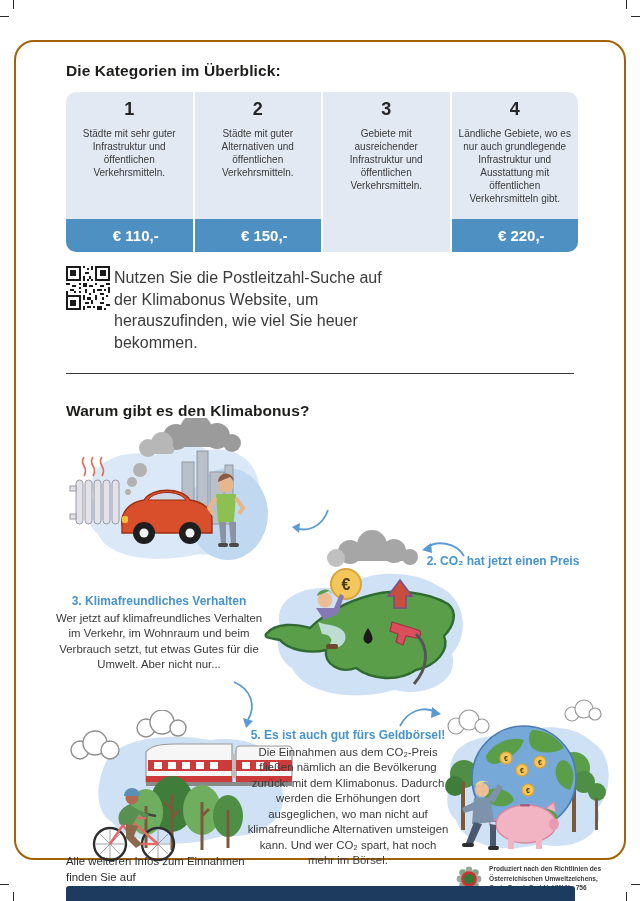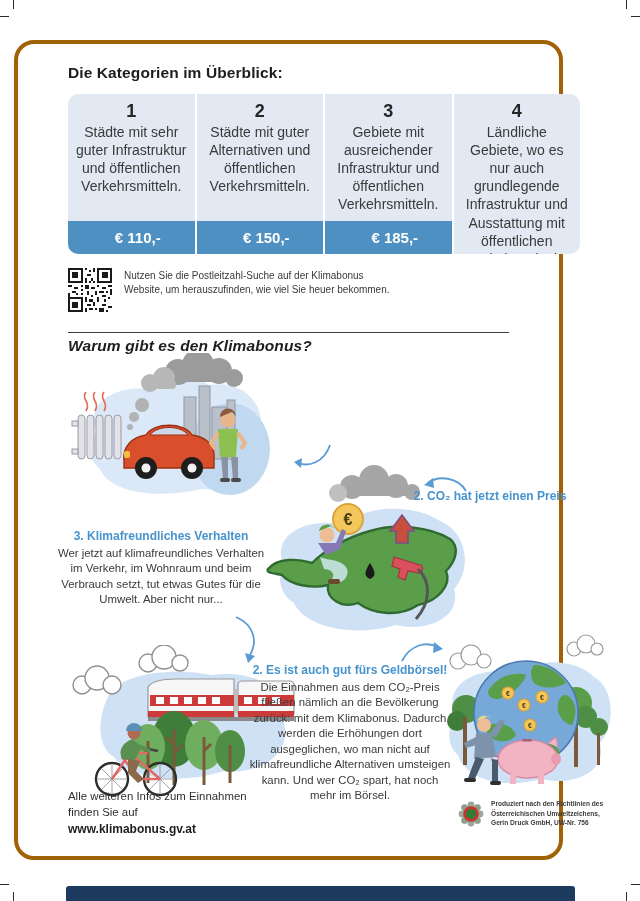--- a/index.html
+++ b/index.html
@@ -4,42 +4,42 @@
 <style>
   * { margin:0; padding:0; box-sizing:border-box; }
   html,body { width:640px; height:901px; background:#ffffff; font-family:"Liberation Sans", sans-serif; }
   .page { position:relative; width:640px; height:901px; background:#fff; overflow:hidden; }
 
   
   .mark { position:absolute; background:#2a2a2a; }
   .mark.h { width:9px; height:1px; }
   .mark.v { width:1px; height:9px; }
 
-  .panel { position:absolute; left:14px; top:40px; width:549px; height:820px;
-           background:#fff; border:4px solid #a16207; border-radius:20px; padding:20px 50px 0; }
+  .panel { position:absolute; left:14px; top:40px; width:612px; height:820px;
+           background:#fff; border:2px solid #a16207; border-radius:20px; padding:20px 50px 0; }
 
   .sec-title { font-size:15.5px; font-weight:bold; color:#1d1d1b; letter-spacing:0.1px; }
   .cat-title { margin-bottom:12px; }
 
   
   .cat-table { display:flex; width:512px; height:160px; border-radius:10px; overflow:hidden; }
   .cat-col { flex:1 1 0; display:flex; flex-direction:column; text-align:center; }
   .cat-col + .cat-col { border-left:2px dotted #ffffff; }
   .cat-top { flex:1 1 auto; background:#e2e9f3; padding:7px 7px 4px; }
   .cat-num { font-size:18px; font-weight:bold; color:#262626; line-height:1.15; }
-  .cat-desc { font-size:14px; color:#3a3a3a; line-height:1.3; margin-top:1px; }
+  .cat-desc { font-size:10px; color:#3a3a3a; line-height:1.3; margin-top:7px; }
   .cat-price { height:33px; background:#4e90c1; color:#fff; font-weight:bold; font-size:15px;
                display:flex; align-items:center; justify-content:center;padding-left:13px; }
 
   .qr-row { display:flex; margin-top:14px; align-items:flex-start; }
   .qr-svg { width:44px; height:44px; flex:0 0 auto; }
-  .qr-note { font-size:10px; color:#3a3a3a; line-height:1.35; margin-left:12px; width:270px; padding-top:1px; }
+  .qr-note { font-size:16px; color:#3a3a3a; line-height:1.35; margin-left:4px; width:270px; padding-top:1px; }
 
   .divider { border:none; border-top:1.3px solid #3c3c3c; margin-top:20px; }
-  .why-title { margin-top:4px; height:20px;font-style:italic; }
+  .why-title { margin-top:28px; height:20px; }
 
   .why-area { position:relative; height:495px; }
   .abs { position:absolute; }
 
   .blk { text-align:center; }
   .blk h3 { font-size:12px; font-weight:bold; color:#4793ce; line-height:1.3; margin-bottom:1px; }
   .blk p { font-size:11.4px; color:#3a3a3a; line-height:1.36; }
 
   .footer-info { font-size:11.4px; color:#2e2e2e; line-height:1.4; width:180px; }
   .footer-url { font-weight:bold; color:#1d1d1b; font-size:12px; }
@@ -81,21 +81,20 @@
           <div class="cat-num">2</div>
           <div class="cat-desc">Städte mit guter Alternativen und öffentlichen Verkehrsmitteln.</div>
         </div>
         <div class="cat-price">€ 150,-</div>
       </div>
       <div class="cat-col">
         <div class="cat-top">
           <div class="cat-num">3</div>
           <div class="cat-desc">Gebiete mit ausreichender Infrastruktur und öffentlichen Verkehrsmitteln.</div>
         </div>
-        <div class="cat-price">€ 185,-</div>
       </div>
       <div class="cat-col">
         <div class="cat-top">
           <div class="cat-num">4</div>
           <div class="cat-desc">Ländliche Gebiete, wo es nur auch grundlegende Infrastruktur und Ausstattung mit öffentlichen Verkehrsmitteln gibt.</div>
         </div>
         <div class="cat-price">€ 220,-</div>
       </div>
     </div>
 
@@ -260,21 +259,21 @@
           <path d="M66,92 c10,4 20,2 26,10 c4,6 0,14 -8,16 l-6,-4 c4,-6 -2,-10 -8,-10 Z" fill="#bcdcd4"></path>
           <rect x="74" y="114" width="12" height="5" rx="2" fill="#6b4a2e"></rect>
         </g>
       </svg>
 
       <svg class="abs" style="left:352px;top:118px" width="50" height="22" viewBox="0 0 50 22">
         <path d="M46,16 C38,2 18,0 8,8" stroke="#5b9bd5" stroke-width="1.8" fill="none"></path>
         <path d="M13,3 L4,10 L14,13 Z" fill="#5b9bd5"></path>
       </svg>
 
-      <div class="blk abs" style="left:342px;top:132px;width:160px">
+      <div class="blk abs" style="left:357px;top:132px;width:160px">
         <h3>2. CO₂ hat jetzt einen Preis</h3>
       </div>
 
       <div class="blk abs" style="left:-14px;top:172px;width:214px">
         <h3>3. Klimafreundliches Verhalten</h3>
         <p>Wer jetzt auf klimafreundliches Verhalten im Verkehr, im Wohnraum und beim Verbrauch setzt, tut etwas Gutes für die Umwelt. Aber nicht nur...</p>
       </div>
 
       <svg class="abs" style="left:164px;top:258px" width="32" height="50" viewBox="0 0 32 50">
         <path d="M4,2 C22,10 26,26 18,40" stroke="#5b9bd5" stroke-width="1.8" fill="none"></path>
@@ -339,21 +338,21 @@
           <path d="M84,100 l14,6" stroke="#5a8f52" stroke-width="4" fill="none"></path>
         </g>
       </svg>
 
       <svg class="abs" style="left:330px;top:282px" width="48" height="26" viewBox="0 0 48 26">
         <path d="M4,22 C12,6 28,2 40,8" stroke="#5b9bd5" stroke-width="1.8" fill="none"></path>
         <path d="M36,3 L45,10 L35,14 Z" fill="#5b9bd5"></path>
       </svg>
 
       <div class="blk abs" style="left:180px;top:306px;width:204px">
-        <h3>2. Es ist auch gut fürs Geldbörsel!</h3>
+        <h3>5. Es ist auch gut fürs Geldbörsel!</h3>
         <p>Die Einnahmen aus dem CO₂-Preis fließen nämlich an die Bevölkerung zurück: mit dem Klimabonus. Dadurch werden die Erhöhungen dort ausgeglichen, wo man nicht auf klimafreundliche Alternativen umsteigen kann. Und wer CO₂ spart, hat noch mehr im Börsel.</p>
       </div>
 
       <svg class="abs" style="left:358px;top:272px" width="188" height="172" viewBox="0 0 188 172">
         <path d="M28,84 C18,52 56,36 92,44 C108,28 152,30 168,48 C188,58 190,96 174,114 C182,142 148,158 116,150 C80,160 40,152 32,126 C20,116 22,100 28,84 Z" fill="#cfe1f4"></path>
         <g fill="#ffffff" stroke="#999" stroke-width="1.2">
           <circle cx="32" cy="32" r="8"></circle>
             <circle cx="45" cy="26" r="10"></circle>
             <circle cx="58" cy="32" r="7"></circle>
           <circle cx="148" cy="20" r="7"></circle>

